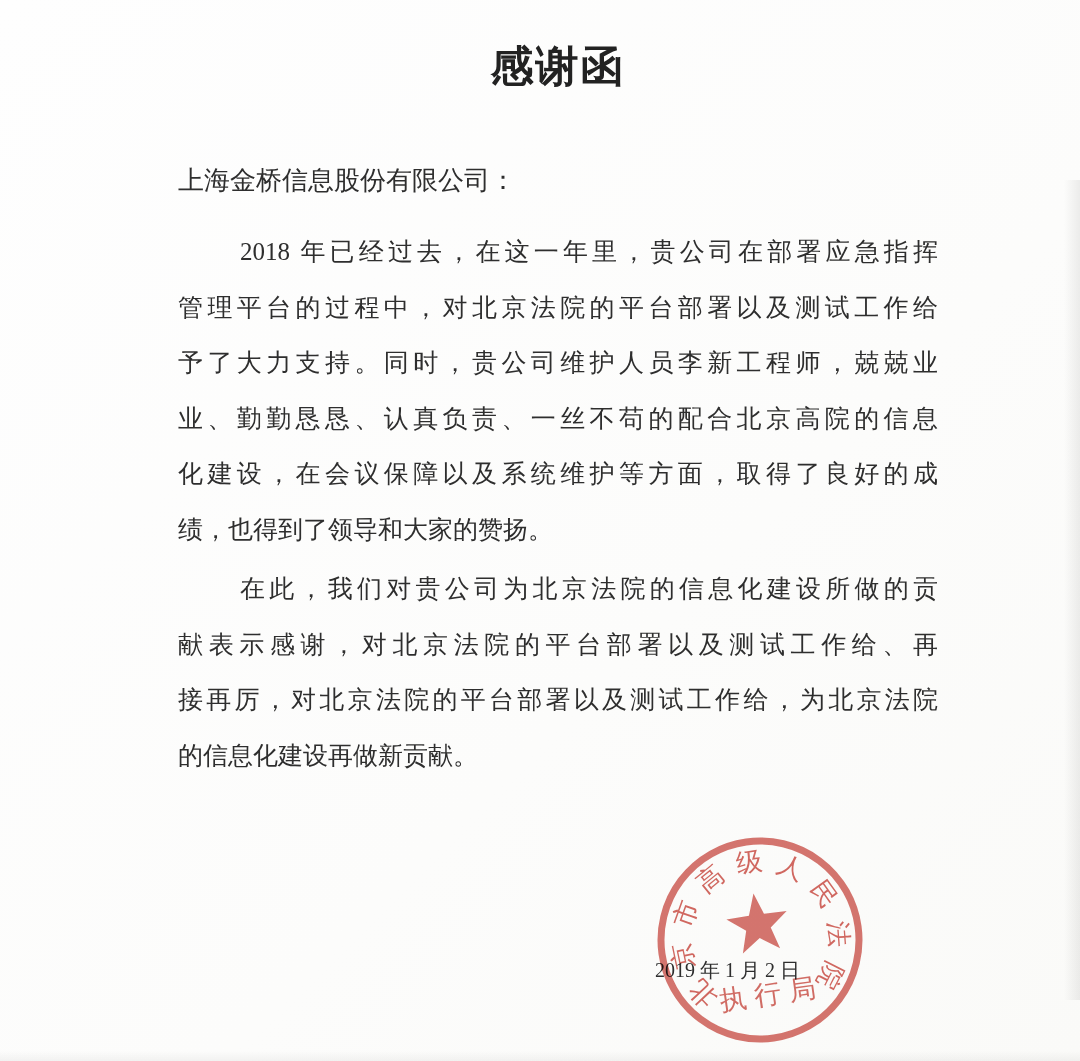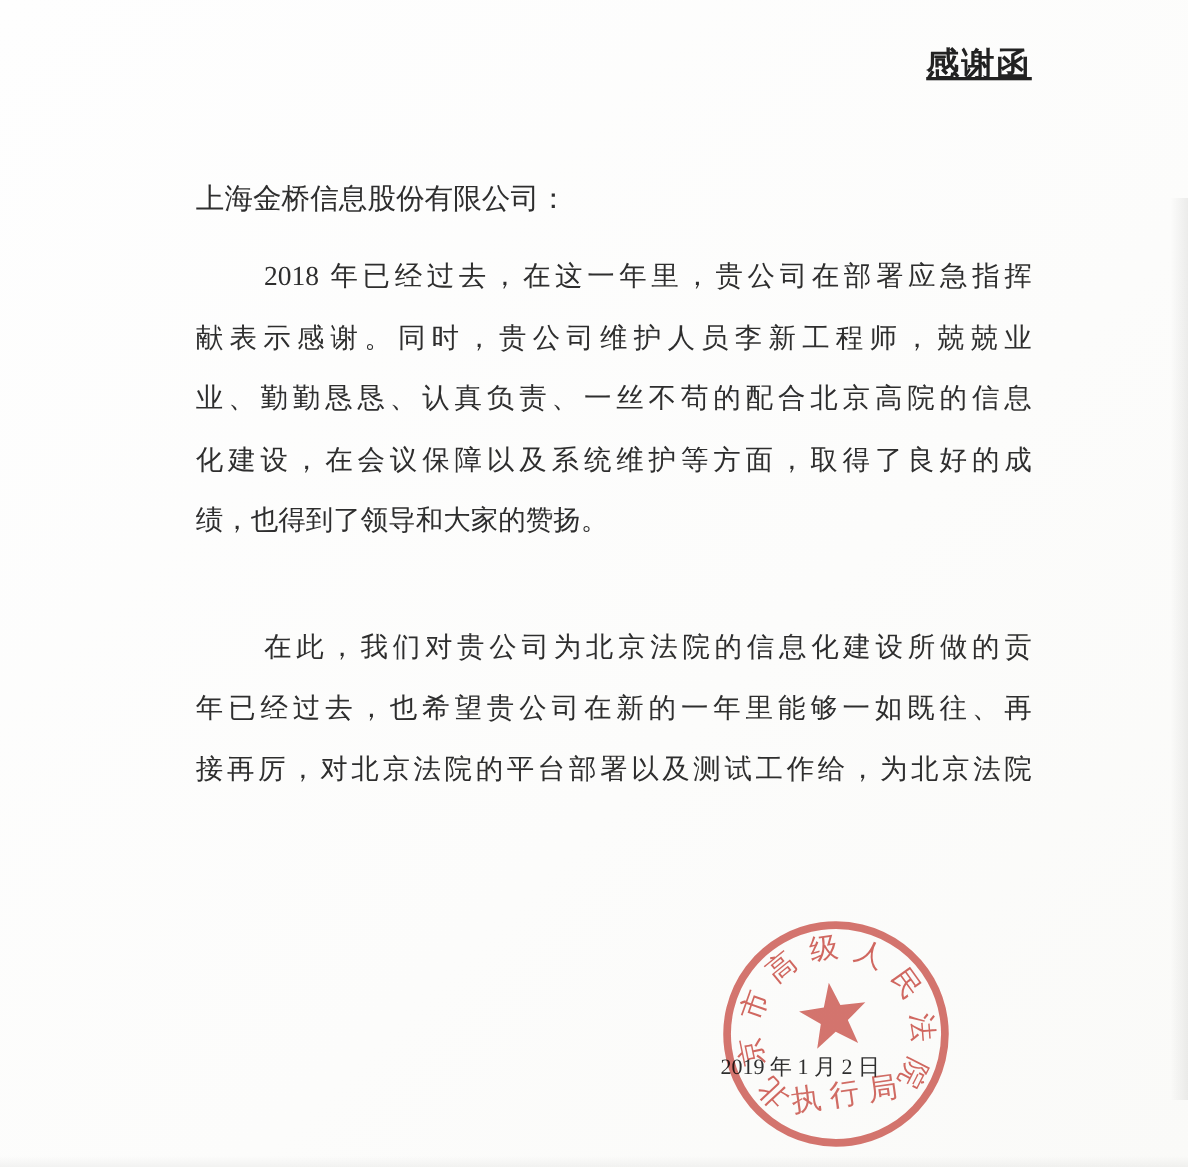--- a/index.html
+++ b/index.html
@@ -33,26 +33,25 @@
     width: 1080px;
     height: 10px;
     background: linear-gradient(to top, rgba(150,150,148,0.10), rgba(150,150,148,0));
     pointer-events: none;
   }
   .doc-title {
     position: absolute;
     left: 178px;
     width: 760px;
     top: 38px;
-    text-align: right;
-    font-size: 30px;
+    text-align: center;
+    font-size: 43px;
     font-weight: bold;
     color: #222;
     letter-spacing: 2px;
-    text-decoration: underline;
   }
   .column {
     position: absolute;
     left: 178px;
     width: 760px;
     color: #2e2e2e;
   }
   .salutation {
     top: 160px;
     font-size: 26px;
@@ -116,30 +115,32 @@
 
   <div class="edge-shade-right"></div>
   <div class="edge-shade-bottom"></div>
 
   <div class="doc-title">感谢函</div>
 
   <div class="column salutation">上海金桥信息股份有限公司：</div>
 
   <div class="column para para-1">
       <div class="line first">2018 年已经过去，在这一年里，贵公司在部署应急指挥</div>
-      <div class="line">献表示感谢。同时，贵公司维护人员李新工程师，兢兢业</div>
+      <div class="line">管理平台的过程中，对北京法院的平台部署以及测试工作给</div>
+      <div class="line">予了大力支持。同时，贵公司维护人员李新工程师，兢兢业</div>
       <div class="line">业、勤勤恳恳、认真负责、一丝不苟的配合北京高院的信息</div>
       <div class="line">化建设，在会议保障以及系统维护等方面，取得了良好的成</div>
       <div class="line last">绩，也得到了领导和大家的赞扬。</div>
     </div>
 
   <div class="column para para-2">
       <div class="line first">在此，我们对贵公司为北京法院的信息化建设所做的贡</div>
-      <div class="line">年已经过去，也希望贵公司在新的一年里能够一如既往、再</div>
+      <div class="line">献表示感谢，对北京法院的平台部署以及测试工作给、再</div>
       <div class="line">接再厉，对北京法院的平台部署以及测试工作给，为北京法院</div>
+      <div class="line last">的信息化建设再做新贡献。</div>
     </div>
 
 
   <div class="column date-line">2019 年 1 月 2 日</div>
 
   <div class="seal">
     <svg viewBox="0 0 220 220" width="220" height="220" xmlns="http://www.w3.org/2000/svg">
       <circle cx="110" cy="110" r="99" fill="none" stroke="#c9453c" stroke-width="7" stroke-opacity="0.8"></circle>
       <g id="seal-arc-chars">
           <text x="110" y="40" text-anchor="middle" transform="rotate(-125 110 110)">北</text>

